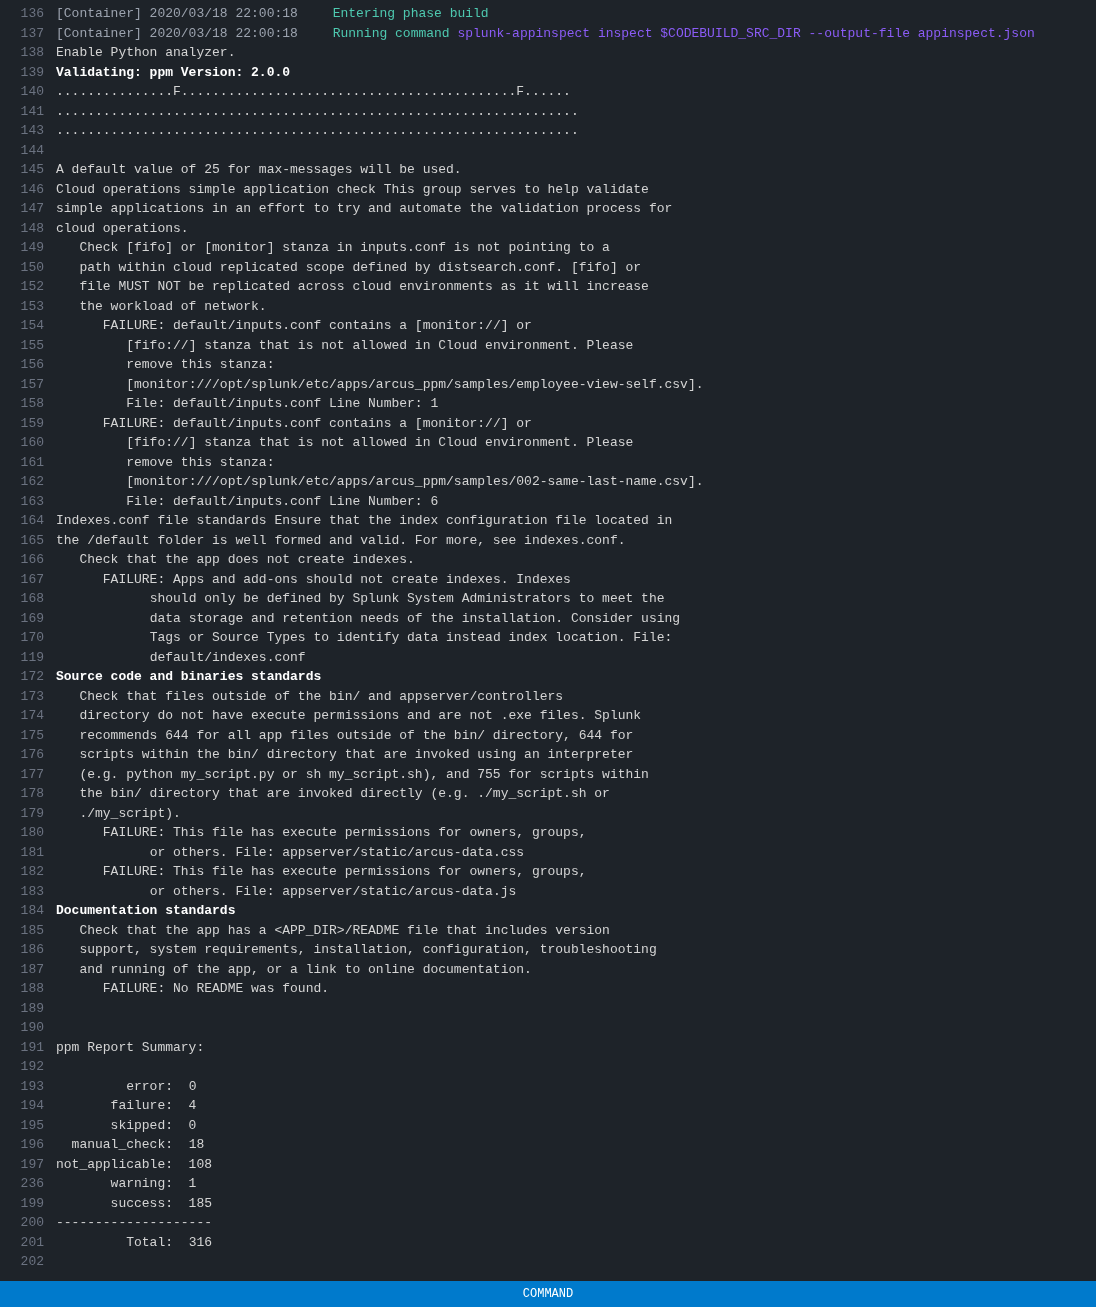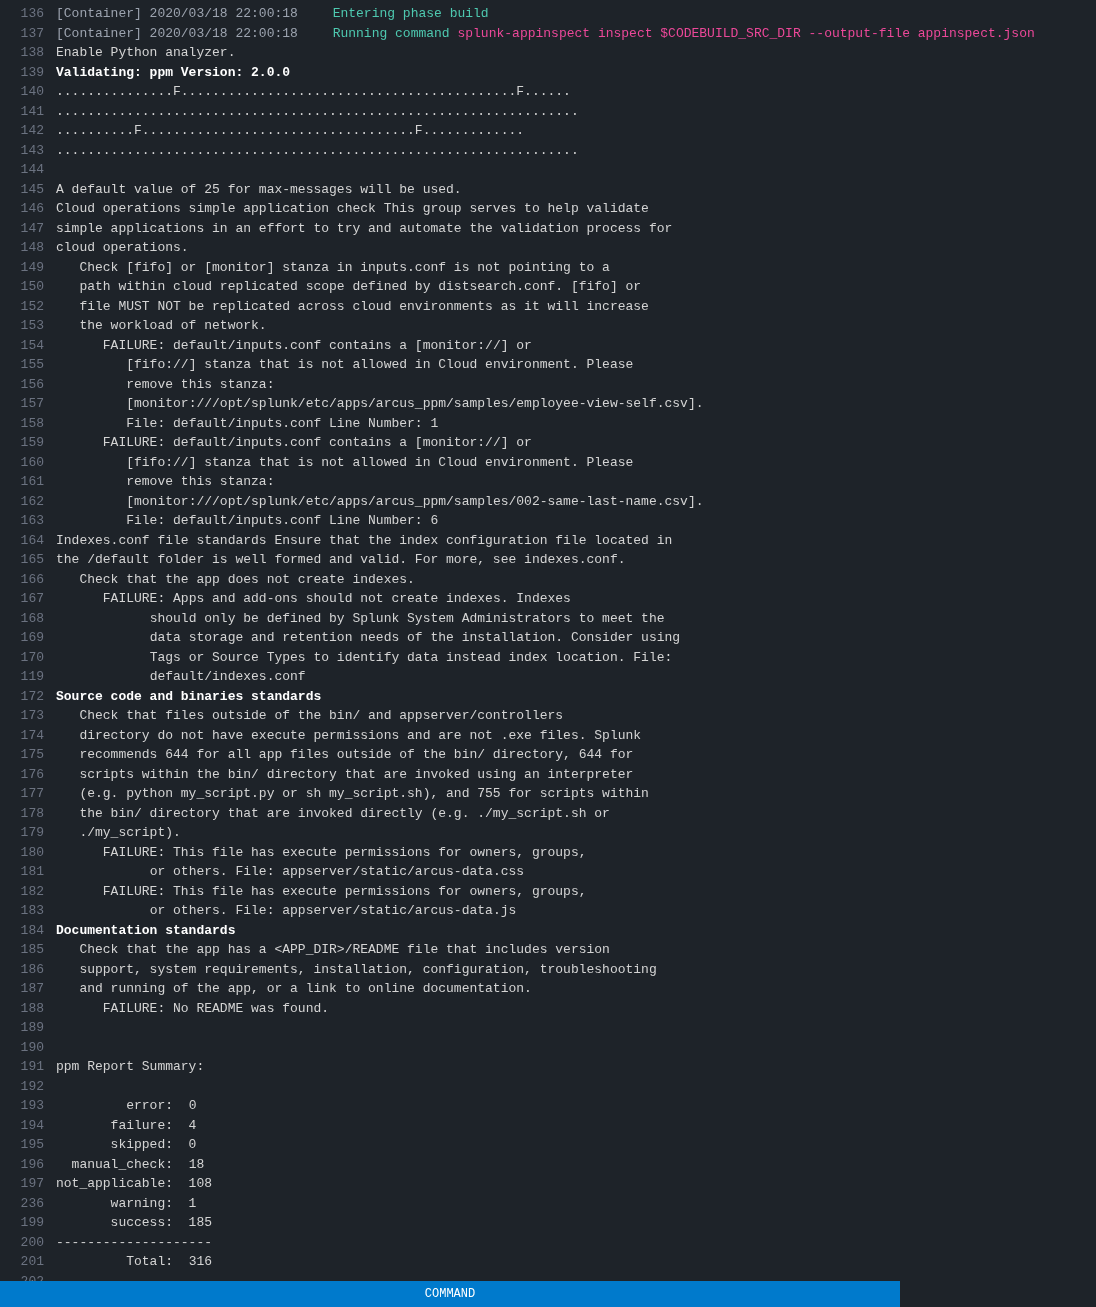--- a/index.html
+++ b/index.html
@@ -34,48 +34,47 @@
       margin-right: 12px;
       user-select: none;
       flex-shrink: 0;
     }
     .line-content {
       flex: 1;
       white-space: pre-wrap;
       word-break: break-all;
     }
     .cyan { color: #4ec9b0; padding-left: 27px; }
-    .orange { color: #ec4899; }
+    .orange { color: #8b5cf6; }
     .white-bold { color: #ffffff; font-weight: bold; }
     .gray { color: #9ca3af; }
     .bottom-bar {
       background-color: #007acc;
       color: #ffffff;
       font-family: 'Courier New', Courier, monospace;
       font-size: 12px;
       padding: 4px 12px;
       display: flex;
       align-items: center;
       justify-content: center;
       position: fixed;
       bottom: 0;
-      width: 900px;
+      width: 1096px;
     }
   </style>
 </head>
 <body>
 
 <div class="terminal">
 <div class="line"><span class="line-number">136</span><span class="line-content"><span class="gray">[Container] 2020/03/18 22:00:18 </span><span class="cyan">Entering phase build</span></span></div>
     <div class="line"><span class="line-number">137</span><span class="line-content"><span class="gray">[Container] 2020/03/18 22:00:18 </span><span class="cyan">Running command </span><span class="orange">splunk-appinspect inspect $CODEBUILD_SRC_DIR --output-file appinspect.json</span></span></div>
     <div class="line"><span class="line-number">138</span><span class="line-content">Enable Python analyzer.</span></div>
     <div class="line"><span class="line-number">139</span><span class="line-content"><span class="white-bold">Validating: ppm Version: 2.0.0</span></span></div>
     <div class="line"><span class="line-number">140</span><span class="line-content">...............F...........................................F......</span></div>
     <div class="line"><span class="line-number">141</span><span class="line-content">...................................................................</span></div>
-    <div class="line"><span class="line-number">142</span><span class="line-content">..........F...................................F.............</span></div>
     <div class="line"><span class="line-number">143</span><span class="line-content">...................................................................</span></div>
     <div class="line"><span class="line-number">144</span><span class="line-content"></span></div>
     <div class="line"><span class="line-number">145</span><span class="line-content">A default value of 25 for max-messages will be used.</span></div>
     <div class="line"><span class="line-number">146</span><span class="line-content">Cloud operations simple application check This group serves to help validate</span></div>
     <div class="line"><span class="line-number">147</span><span class="line-content">simple applications in an effort to try and automate the validation process for</span></div>
     <div class="line"><span class="line-number">148</span><span class="line-content">cloud operations.</span></div>
     <div class="line"><span class="line-number">149</span><span class="line-content">   Check [fifo] or [monitor] stanza in inputs.conf is not pointing to a</span></div>
     <div class="line"><span class="line-number">150</span><span class="line-content">   path within cloud replicated scope defined by distsearch.conf. [fifo] or</span></div>
     <div class="line"><span class="line-number">152</span><span class="line-content">   file MUST NOT be replicated across cloud environments as it will increase</span></div>
     <div class="line"><span class="line-number">153</span><span class="line-content">   the workload of network.</span></div>

